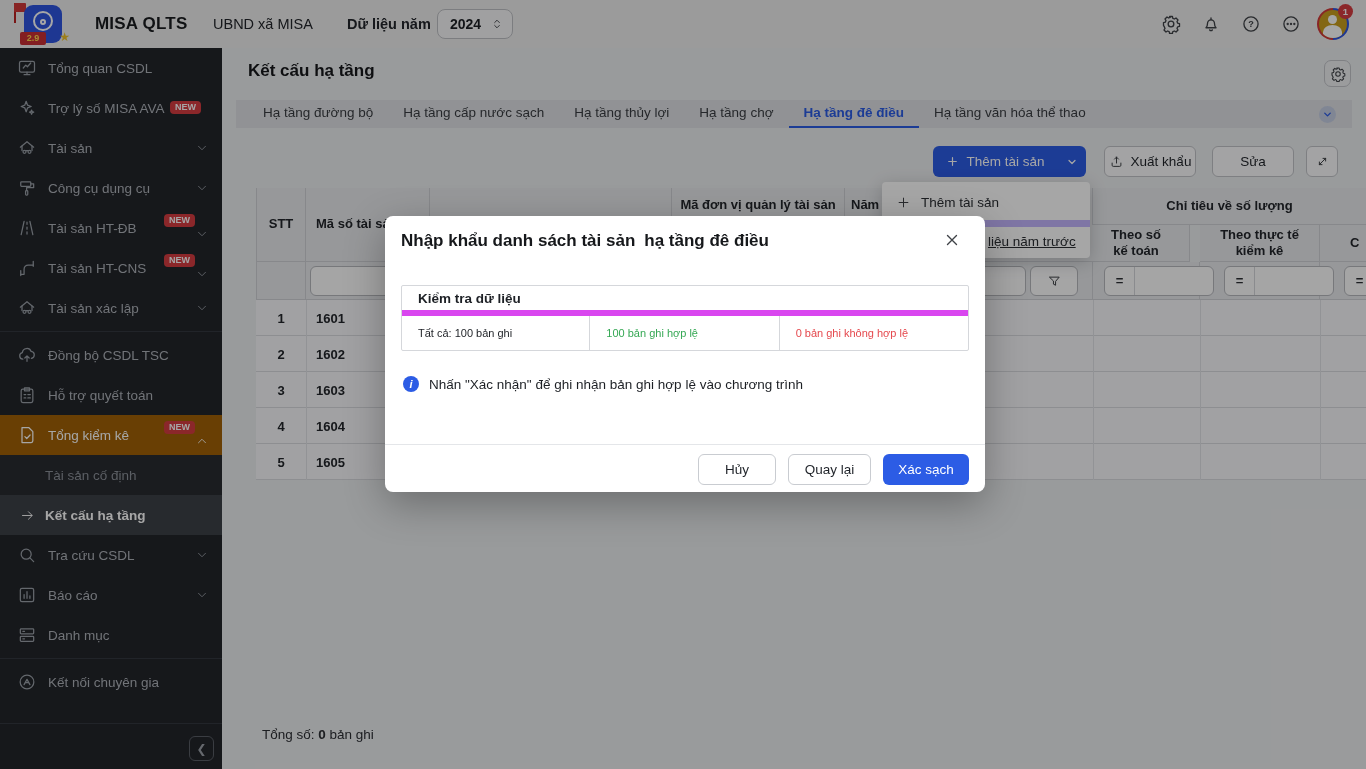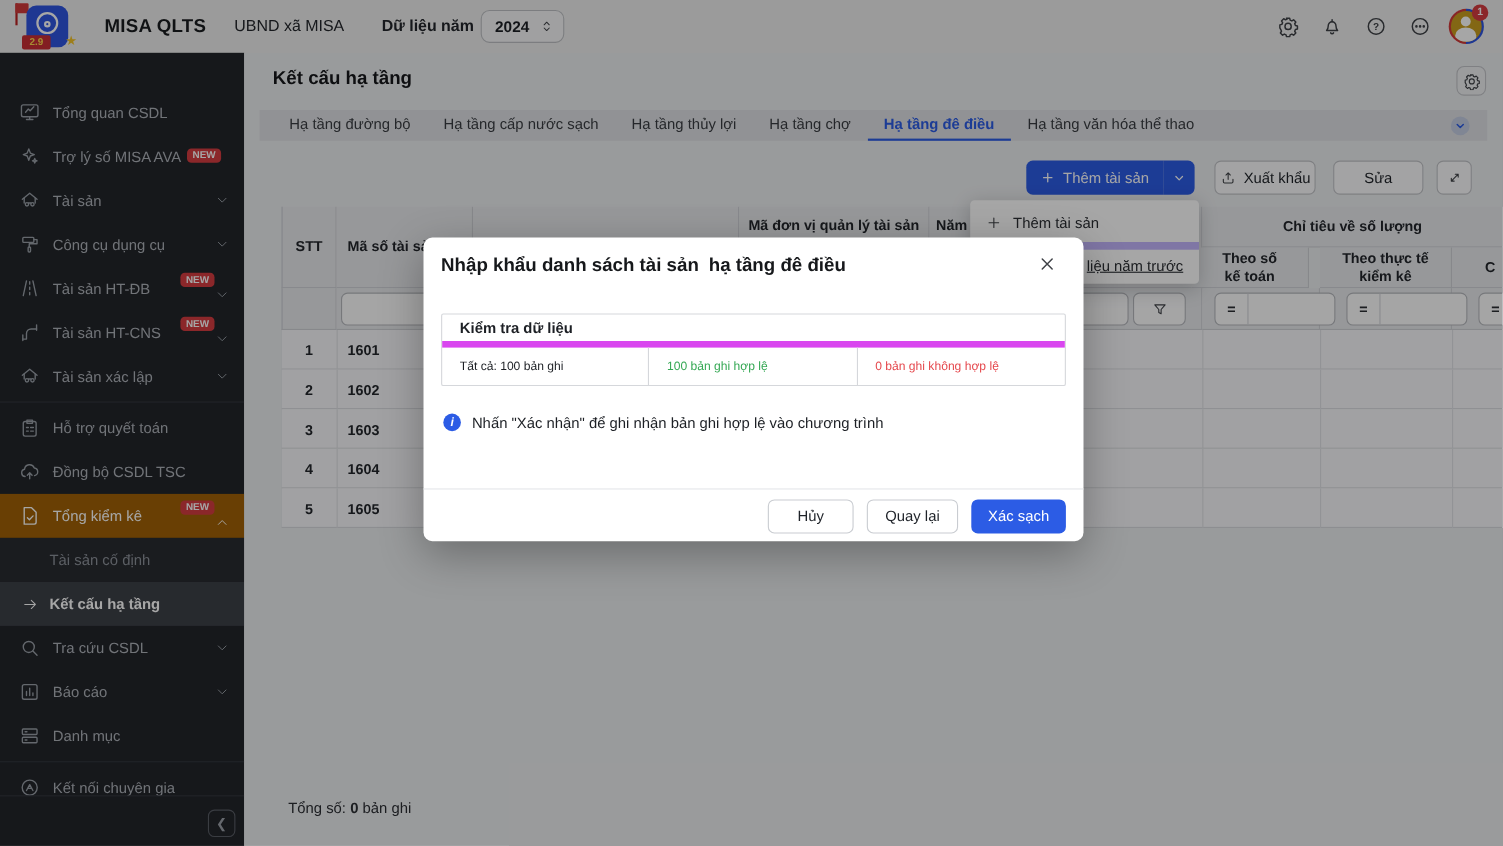--- a/index.html
+++ b/index.html
@@ -25,21 +25,21 @@
   .yearbox{position:absolute;left:437px;top:9px;width:76px;height:30px;border:1px solid #bfc1c5;border-radius:8px;background:#f6f6f7;display:flex;align-items:center;justify-content:space-between;padding:0 8px 0 12px;cursor:pointer;}
   .yearval{font-size:14px;font-weight:700;color:#1d2025;}
   .tb-ico{position:absolute;top:14px;width:20px;height:20px;cursor:pointer;}
   .avatar-ring{position:absolute;left:1317px;top:8px;width:32px;height:32px;border-radius:50%;background:conic-gradient(#2f55e0 0 .5turn,#d23a3a .5turn 1turn);display:flex;align-items:center;justify-content:center;}
   .avatar{width:28px;height:28px;border-radius:50%;background:#c99e1f;position:relative;overflow:hidden;}
   .av-head{position:absolute;left:9px;top:5px;width:9px;height:9px;background:#fff;border-radius:50%;}
   .av-body{position:absolute;left:4px;top:15px;width:19px;height:14px;background:#fff;border-radius:50% 50% 0 0;}
   .notif-badge{position:absolute;left:1338px;top:4px;min-width:15px;height:15px;background:#d63c41;color:#fff;border-radius:8px;font-size:9.5px;font-weight:bold;text-align:center;line-height:15px;padding:0 3px;z-index:2;}
 
   
-  .sidebar{position:absolute;left:0;top:48px;width:222px;height:721px;background:#22252a;padding-top:34px;z-index:1;}
+  .sidebar{position:absolute;left:0;top:48px;width:222px;height:721px;background:#22252a;padding-top:0;z-index:1;}
   .sb-item{position:relative;height:40px;display:flex;align-items:center;padding-left:17px;gap:11px;color:#aeb2b9;font-size:13.5px;cursor:pointer;}
   .sb-item .lbl{white-space:nowrap;}
   .sb-chev{position:absolute;right:13px;top:13px;width:14px;height:14px;}
   .sb-badge{position:absolute;right:27px;top:6px;background:#d63c41;color:#fff;font-size:9px;font-weight:bold;border-radius:4px;padding:2px 5px;line-height:1;}
   .sb-badge.mid{top:13px;right:21px;}
   .sb-item.active{background:#a16207;color:#fff;}
   .sb-item.active .ico{stroke:#fff;}
   .sb-sub1{background:#282b30;color:#8d929a;padding-left:45px;}
   .sb-sub2{background:#3d4148;color:#fff;font-weight:600;padding-left:45px;}
   .sb-arrow{position:absolute;left:20px;top:13px;width:15px;height:15px;}
@@ -250,33 +250,33 @@
       <span class="lbl">Tài sản xác lập</span>
       <svg class="sb-chev ico" viewBox="0 0 24 24">
           <path d="M6 9l6 6 6-6"></path>
         </svg>
     </div>
 
     <div class="sb-div"></div>
 
     <div class="sb-item">
       <svg class="ico" width="20" height="20" viewBox="0 0 24 24">
+          <path d="M7 17a4 4 0 01-.6-7.9A5.5 5.5 0 0117 7.7 4.2 4.2 0 0117.3 16"></path>
+          <path d="M12 19.5v-6.5m0 0l-2.6 2.6M12 13l2.6 2.6"></path>
+        </svg>
+      <span class="lbl">Đồng bộ CSDL TSC</span>
+    </div>
+
+    <div class="sb-item">
+      <svg class="ico" width="20" height="20" viewBox="0 0 24 24">
           <rect x="5" y="5" width="14" height="16" rx="2"></rect>
           <path d="M9 3.5h6V7H9z"></path>
           <path d="M8.5 11.5h2M8.5 15.5h2M13 11.5h3M13 15.5h3"></path>
         </svg>
       <span class="lbl">Hỗ trợ quyết toán</span>
-    </div>
-
-    <div class="sb-item">
-      <svg class="ico" width="20" height="20" viewBox="0 0 24 24">
-          <path d="M7 17a4 4 0 01-.6-7.9A5.5 5.5 0 0117 7.7 4.2 4.2 0 0117.3 16"></path>
-          <path d="M12 19.5v-6.5m0 0l-2.6 2.6M12 13l2.6 2.6"></path>
-        </svg>
-      <span class="lbl">Đồng bộ CSDL TSC</span>
     </div>
 
     <div class="sb-item active">
       <svg class="ico" width="20" height="20" viewBox="0 0 24 24">
           <path d="M6 3h8l5 5v11a2 2 0 01-2 2H6z"></path>
           <path d="M9.5 14l2.2 2.2 4-4.2"></path>
         </svg>
       <span class="lbl">Tổng kiểm kê</span>
       <span class="sb-badge">NEW</span>
       <svg class="sb-chev ico" viewBox="0 0 24 24" style="top:19px;stroke:#fff;">

